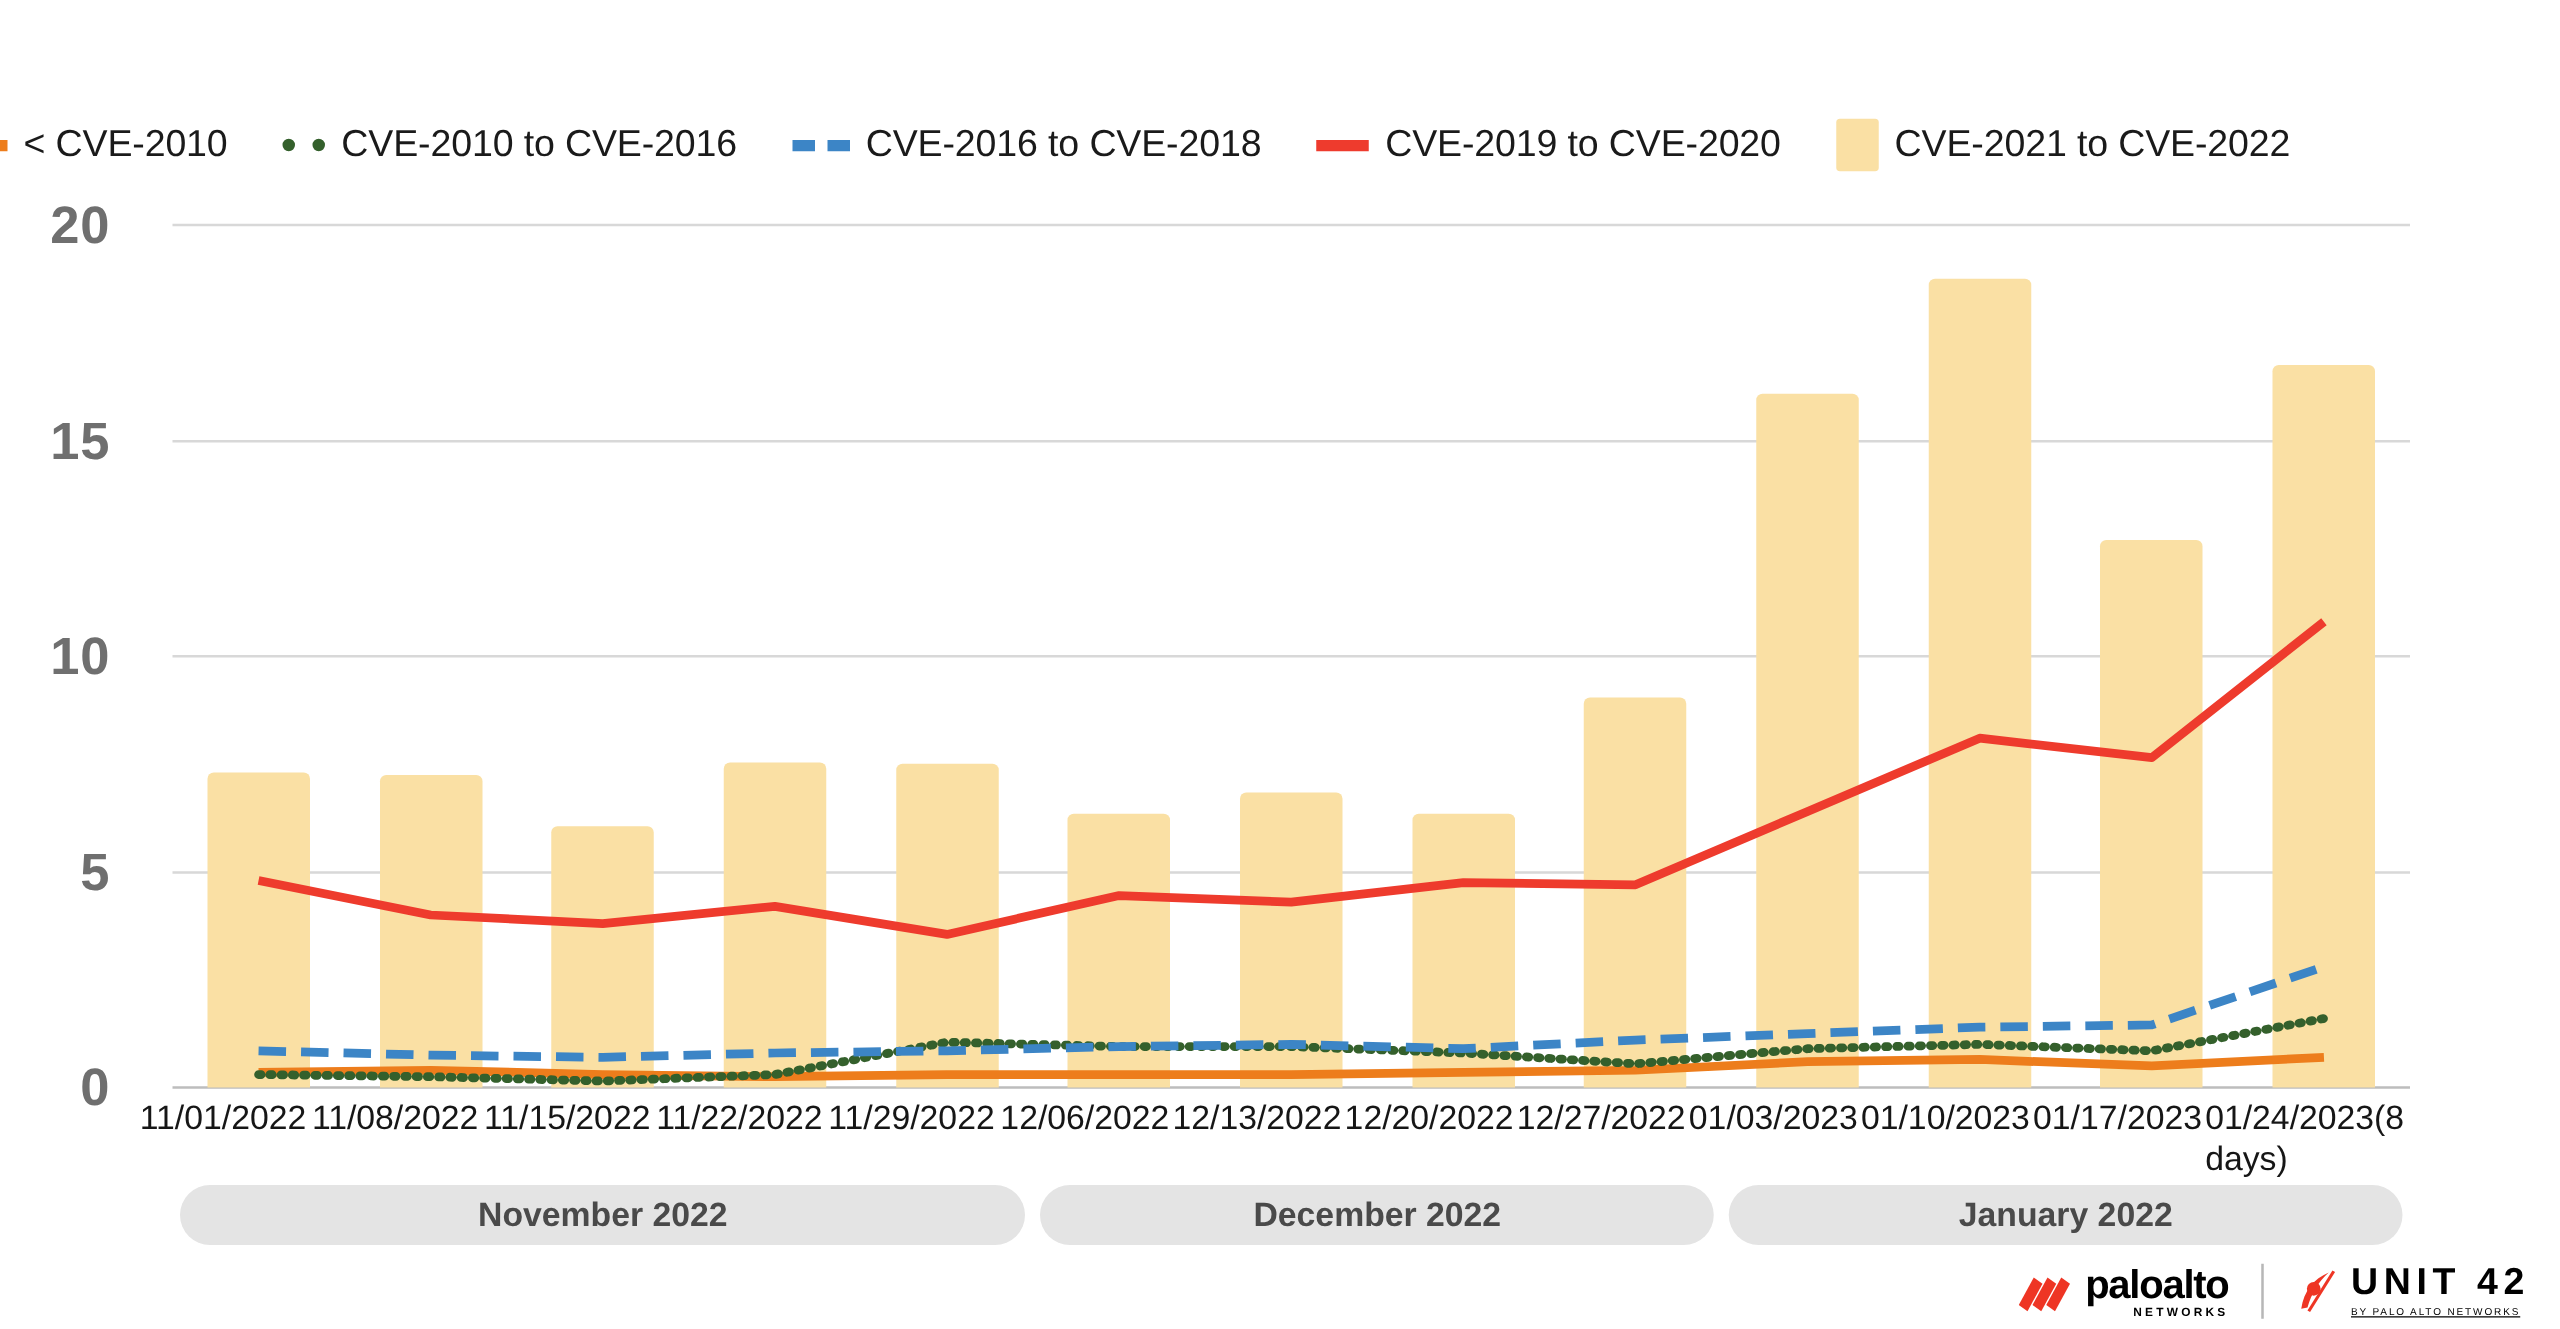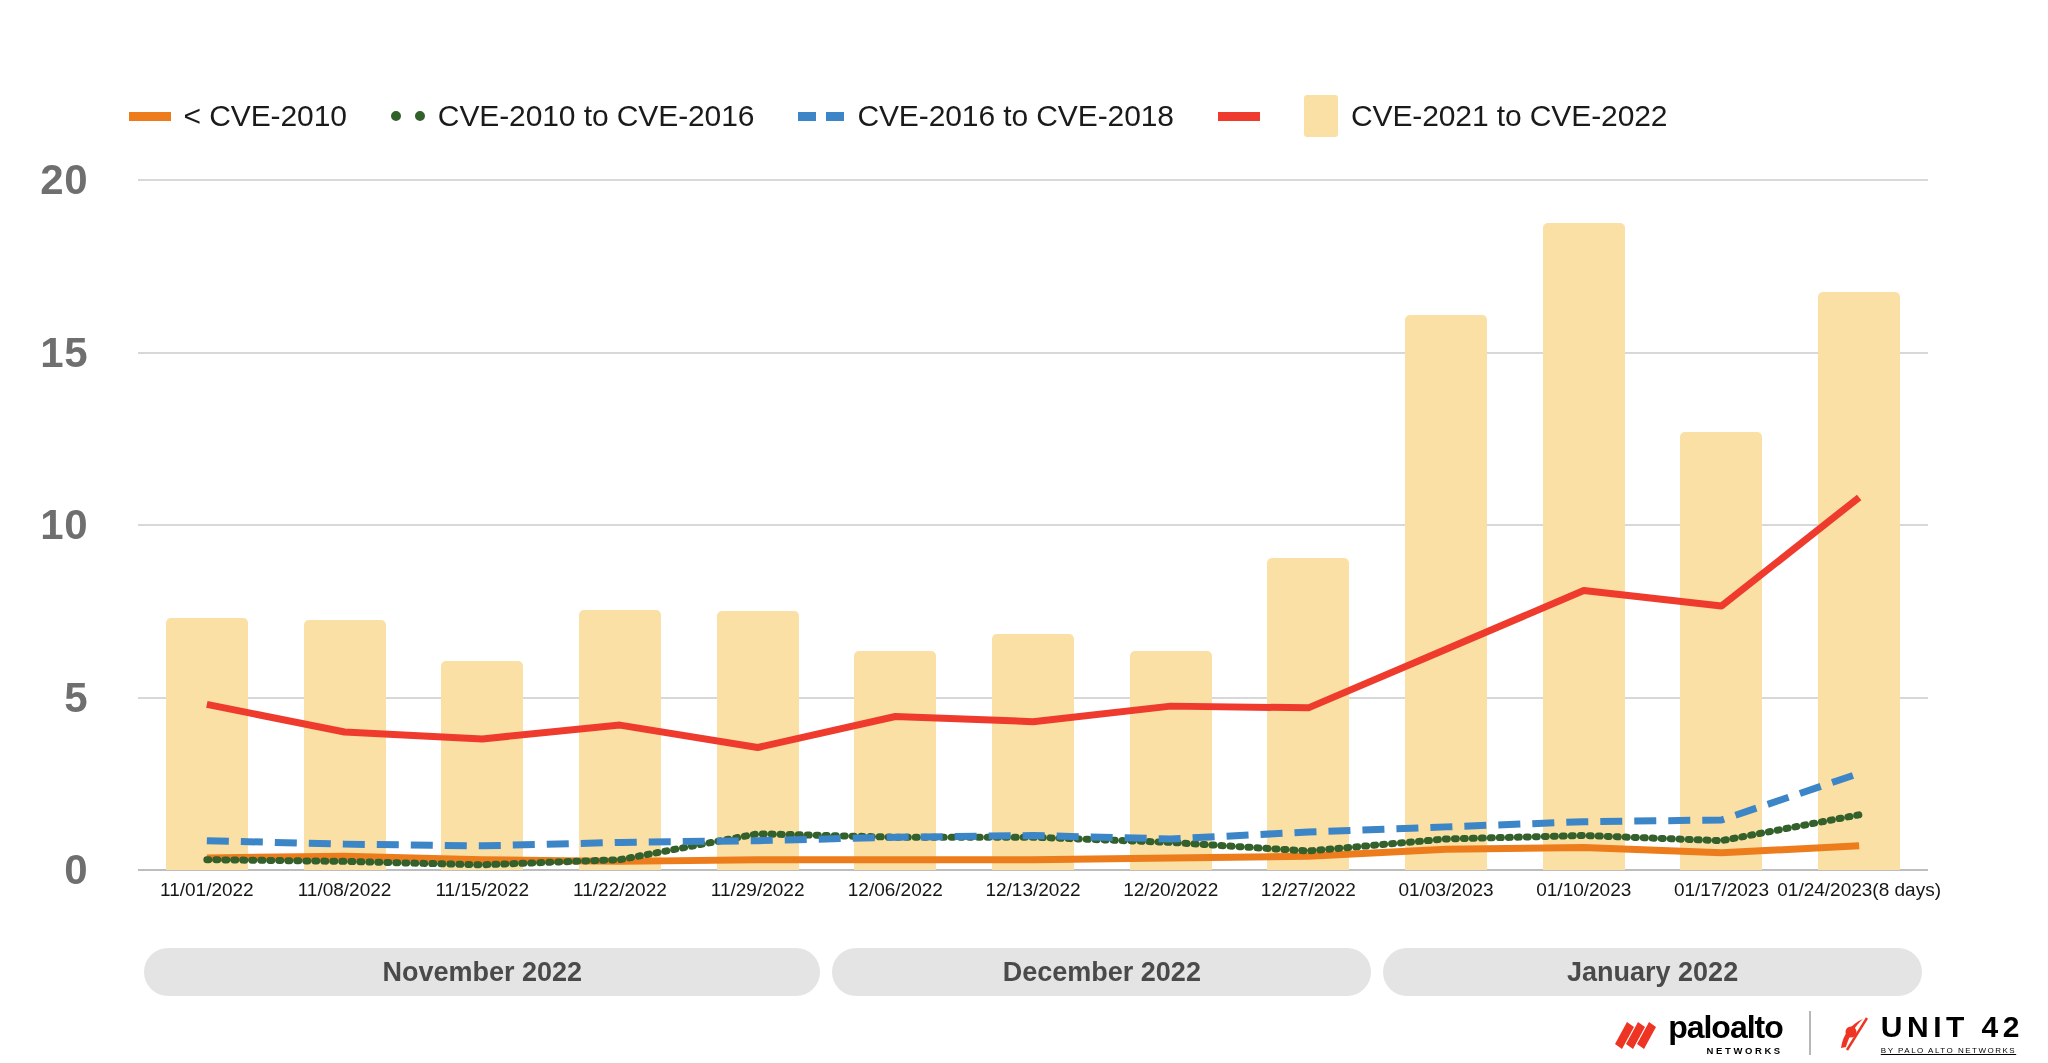--- a/index.html
+++ b/index.html
@@ -86,22 +86,21 @@
   
   #x-labels {
     position: absolute;
     left: 138px; top: 878px;
     width: 1790px; height: 80px;
   }
   .x-label {
     position: absolute;
     top: 0;
     transform: translateX(-50%);
-    text-align: center;
-    font-size: 19px;
+    font-size: 27px;
     color: #161616;
     line-height: 1.22;
     width: 190px;
   }
 
   
   #month-groups {
     position: absolute;
     left: 138px; top: 948px;
     width: 1790px; height: 40px; text-align: center;
@@ -117,21 +116,21 @@
     font-size: 27px;
     font-weight: bold;
     color: #4a4a4a;
   }
 
   
   #footer-logos {
     position: absolute;
     right: 24px; bottom: 8px;
     display: flex;
-    align-items: flex-end;
+    align-items: center;
     gap: 26px;
   }
   .logo-pan {
     display: flex;
     align-items: flex-end;
     gap: 9px;
   }
   .pan-mark { display: block; }
   .pan-word {
     display: flex;
@@ -191,20 +190,21 @@
   <div class="legend-item">
     <span class="legend-swatch" style="background:none;height:10px;border-top:10px dotted #34602C;width:34px"></span>
     <span class="legend-label">CVE-2010 to CVE-2016</span>
   </div>
   <div class="legend-item">
     <span class="legend-swatch" style="background:none;height:9px;border-top:9px dashed #3C85C6;width:46px"></span>
     <span class="legend-label">CVE-2016 to CVE-2018</span>
   </div>
   <div class="legend-item">
     <span class="legend-swatch" style="background:#EE3B2D"></span>
+    <span class="legend-label">CVE-2019 to CVE-2020</span>
   </div>
   <div class="legend-item">
     <span class="legend-swatch box" style="background:#FAE0A4"></span>
     <span class="legend-label">CVE-2021 to CVE-2022</span>
   </div>
 </div>
 
 <div id="y-labels">
     <div class="y-label" style="top: 690px;">0</div>
     <div class="y-label" style="top: 517.5px;">5</div>

